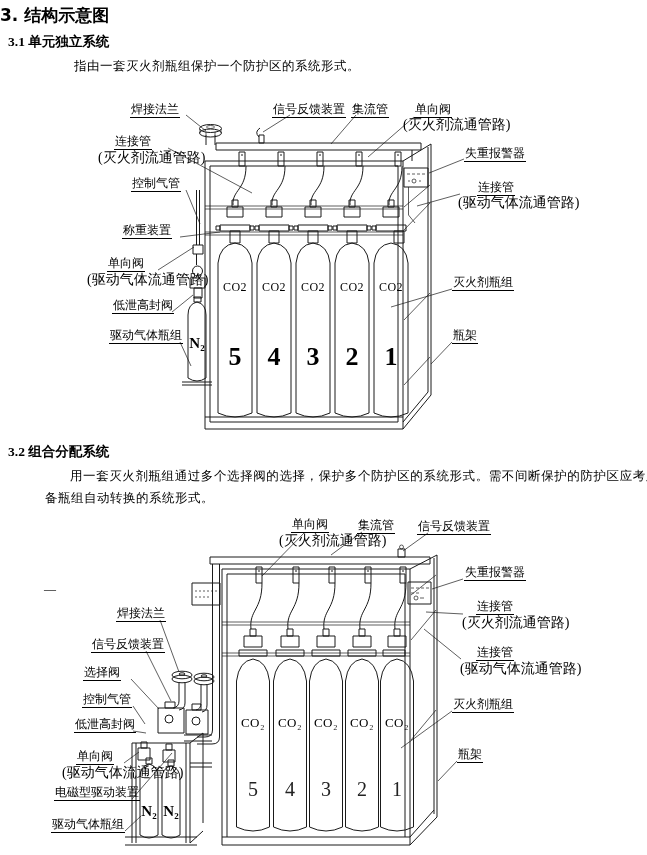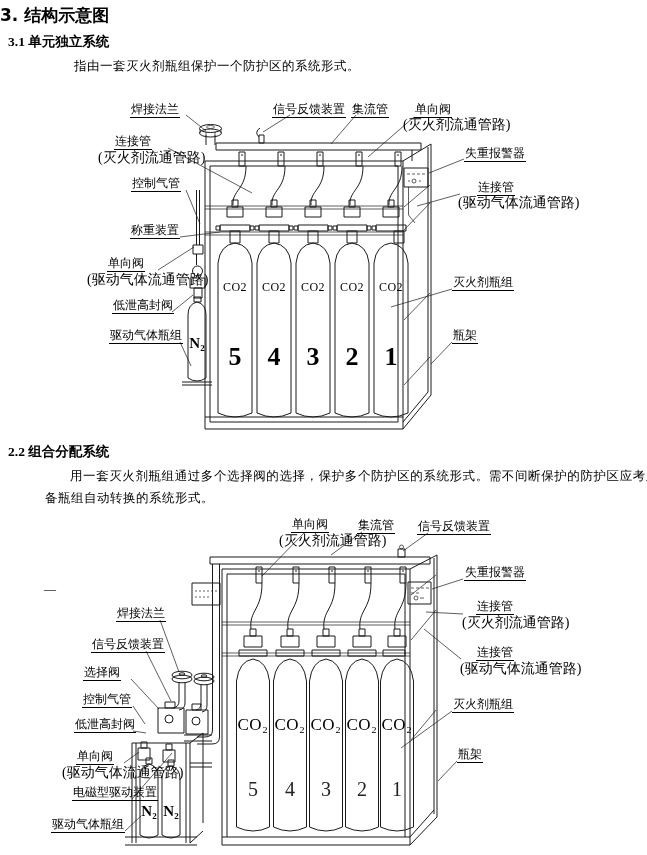--- a/index.html
+++ b/index.html
@@ -12,21 +12,21 @@
   p{font-weight:normal;font-size:12.5px;letter-spacing:.5px;margin-left:41px;}
   .diagram{position:absolute;left:0;width:647px;height:350px;}
   .diagram svg{position:absolute;left:0;top:0;}
   .lbl{position:absolute;font-size:12px;line-height:13px;white-space:nowrap;
        border-bottom:1px solid #000;padding:0 1px 1px 1px;z-index:3;background:transparent;}
   .sub{position:absolute;font-size:14px;line-height:9px;white-space:nowrap;z-index:3;}
   .cyl-gas{position:absolute;transform:translateX(-50%);font-weight:normal;
        font-size:12px;letter-spacing:.5px;z-index:2;}
   .cyl-num{position:absolute;transform:translateX(-50%);font-weight:bold;
        font-size:26px;z-index:2;}
-  #d2 .cyl-gas{font-weight:normal;font-size:17px;text-align:right;}
+  #d2 .cyl-gas{font-weight:normal;font-size:13px;text-align:right;}
   #d2 .cyl-num{font-weight:normal;font-size:20px;color:#222;}
   .n2{position:absolute;transform:translateX(-50%);font-size:15px;font-weight:bold;z-index:2;}
   .stroke{stroke:#1a1a1a;fill:none;stroke-width:1;}
   .thin{stroke:#1a1a1a;fill:none;stroke-width:.7;}
 </style>
 </head>
 <body>
 
 <h1 class="abs" style="left:0;top:4px;">3. 结构示意图</h1>
 <h2 class="abs" style="left:8px;top:33px;">3.1 单元独立系统</h2>
@@ -110,40 +110,40 @@
   <span class="lbl" style="left:414px;top:8px;">单向阀</span>
   <span class="sub" style="left:403px;top:25px;">(灭火剂流通管路)</span>
   <span class="lbl" style="left:464px;top:52px;">失重报警器</span>
   <span class="lbl" style="left:477px;top:86px;">连接管</span>
   <span class="sub" style="left:458px;top:103px;">(驱动气体流通管路)</span>
   <span class="lbl" style="left:452px;top:181px;">灭火剂瓶组</span>
   <span class="lbl" style="left:452px;top:234px;">瓶架</span>
   <span class="lbl" style="left:114px;top:40px;">连接管</span>
   <span class="sub" style="left:98px;top:58px;">(灭火剂流通管路)</span>
   <span class="lbl" style="left:131px;top:82px;">控制气管</span>
-  <span class="lbl" style="left:130px;top:129px;">称重装置</span>
+  <span class="lbl" style="left:122px;top:129px;">称重装置</span>
   <span class="lbl" style="left:107px;top:162px;">单向阀</span>
   <span class="sub" style="left:87px;top:180px;">(驱动气体流通管路)</span>
   <span class="lbl" style="left:112px;top:204px;">低泄高封阀</span>
   <span class="lbl" style="left:109px;top:234px;">驱动气体瓶组</span>
 
   <span class="cyl-gas" style="left:235px;top:185px;">CO2</span>
   <span class="cyl-gas" style="left:274px;top:185px;">CO2</span>
   <span class="cyl-gas" style="left:313px;top:185px;">CO2</span>
   <span class="cyl-gas" style="left:352px;top:185px;">CO2</span>
   <span class="cyl-gas" style="left:391px;top:185px;">CO2</span>
   <span class="cyl-num" style="left:235px;top:247px;">5</span>
   <span class="cyl-num" style="left:274px;top:247px;">4</span>
   <span class="cyl-num" style="left:313px;top:247px;">3</span>
   <span class="cyl-num" style="left:352px;top:247px;">2</span>
   <span class="cyl-num" style="left:391px;top:247px;">1</span>
   <span class="n2" style="left:197px;top:240px;">N₂</span>
 </div>
 
-<h2 class="abs" style="left:8px;top:443px;">2.2 组合分配系统</h2>
+<h2 class="abs" style="left:8px;top:443px;">3.2 组合分配系统</h2>
 <p class="abs" style="left:4px;top:465px;width:640px;text-indent:2em;line-height:22px;text-align:justify;">用一套灭火剂瓶组通过多个选择阀的选择，保护多个防护区的系统形式。需不间断保护的防护区应考虑设主备瓶组自动转换的系统形式。</p>
 <span class="abs" style="left:44px;top:582px;font-size:12px;">—</span>
 
 <div class="diagram" id="d2" style="top:505px;">
   <svg width="647" height="350" viewBox="0 0 647 350">
 
     <path class="stroke" d="M222,64 H410 V340 H222 Z M227,69 H405 M227,69 V332 M405,69 V332 M222,332 H410"></path>
     <path class="thin" d="M222,117 H410 M222,120 H410 M222,148 H410 M222,151 H410"></path>
 
     <path class="stroke" d="M410,64 L437,50 M437,50 V312 M434,53 V309 M410,340 L437,312 M410,332 L434,305"></path>
@@ -238,21 +238,21 @@
   <span class="sub" style="left:460px;top:159px;">(驱动气体流通管路)</span>
   <span class="lbl" style="left:452px;top:193px;">灭火剂瓶组</span>
   <span class="lbl" style="left:457px;top:243px;">瓶架</span>
   <span class="lbl" style="left:116px;top:102px;">焊接法兰</span>
   <span class="lbl" style="left:91px;top:133px;">信号反馈装置</span>
   <span class="lbl" style="left:83px;top:161px;">选择阀</span>
   <span class="lbl" style="left:82px;top:188px;">控制气管</span>
   <span class="lbl" style="left:74px;top:213px;">低泄高封阀</span>
   <span class="lbl" style="left:76px;top:245px;">单向阀</span>
   <span class="sub" style="left:62px;top:263px;">(驱动气体流通管路)</span>
-  <span class="lbl" style="left:54px;top:281px;margin-left:18px;">电磁型驱动装置</span>
+  <span class="lbl" style="left:54px;top:281px;">电磁型驱动装置</span>
   <span class="lbl" style="left:51px;top:313px;">驱动气体瓶组</span>
 
   <span class="cyl-gas" style="left:253px;top:210px;">CO₂</span>
   <span class="cyl-gas" style="left:290px;top:210px;">CO₂</span>
   <span class="cyl-gas" style="left:326px;top:210px;">CO₂</span>
   <span class="cyl-gas" style="left:362px;top:210px;">CO₂</span>
   <span class="cyl-gas" style="left:397px;top:210px;">CO₂</span>
   <span class="cyl-num" style="left:253px;top:273px;">5</span>
   <span class="cyl-num" style="left:290px;top:273px;">4</span>
   <span class="cyl-num" style="left:326px;top:273px;">3</span>

